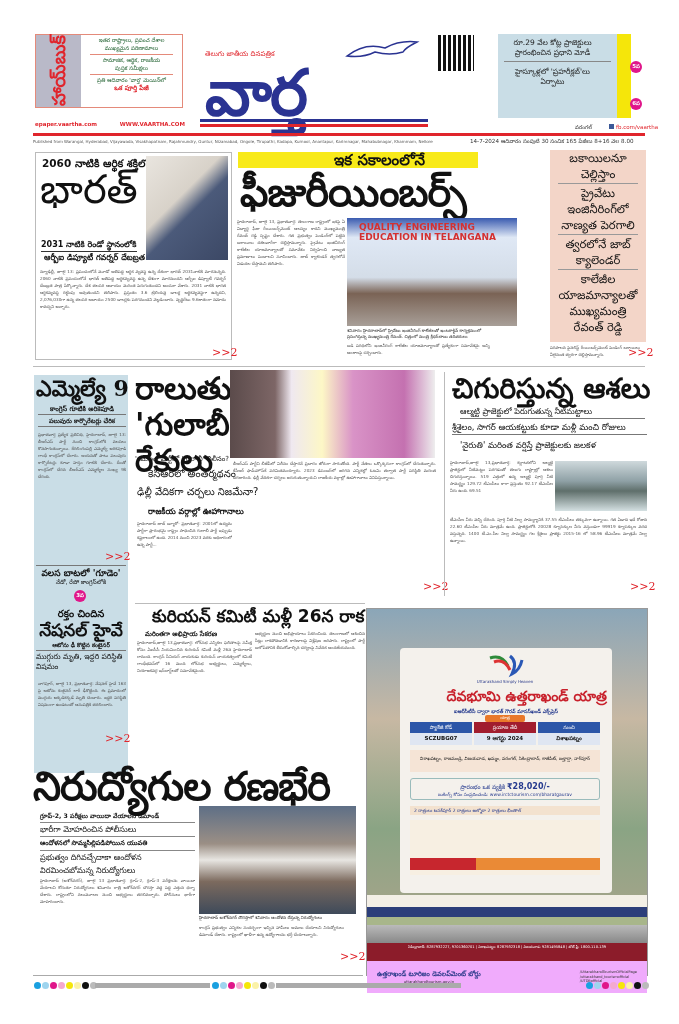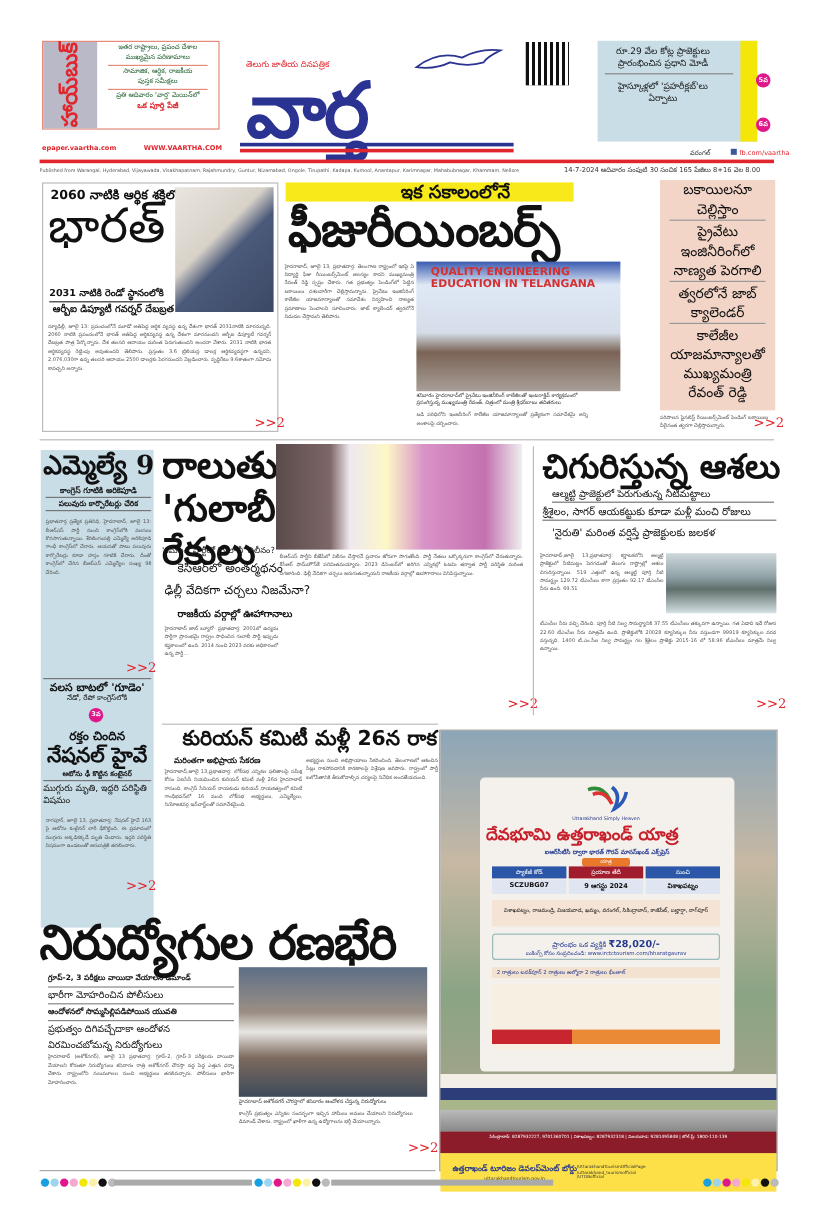--- a/index.html
+++ b/index.html
@@ -77,32 +77,32 @@
 #hope-photo{left:555px;top:461px;width:92px;height:50px;background:linear-gradient(180deg,#cfd9dc 0%,#8fa1a6 40%,#5f6f6b 60%,#d4e0e2 100%)}
 #hope-body1{left:450px;top:459px;width:103px;height:56px}
 #hope-body2{left:450px;top:516px;width:197px;height:76px}
 #kurian-h{left:152px;top:606px;font-size:17px;font-weight:bold}
 #kurian-s{left:145px;top:630px;font-size:6.5px;font-weight:bold}
 #kurian-b1{left:137px;top:639px;width:115px;height:112px}
 #kurian-b2{left:255px;top:630px;width:110px;height:112px}
 
 #ad{left:366px;top:608px;width:282px;height:368px;background:linear-gradient(180deg,#8ba6b8 0%,#c7b8a3 30%,#8aa484 60%,#b7a48e 100%);border:1px solid #999}
 #ad-card{left:400px;top:648px;width:212px;height:245px;background:#f4f1ec;border-radius:4px}
-#ad-title{left:405px;top:688px;width:202px;text-align:left;color:#c8202b;font-size:14px;font-weight:bold}
+#ad-title{left:405px;top:688px;width:202px;text-align:right;color:#c8202b;font-size:14px;font-weight:bold}
 #ad-sub{left:405px;top:708px;width:202px;text-align:center;color:#253a8e;font-size:5px;font-weight:bold}
 #ad-row1{left:410px;top:722px;width:190px;display:flex;gap:2px}
 #ad-row1 div{flex:1;font-size:5px;text-align:center;color:#fff;padding:2px 0}
 #ad-row2{left:410px;top:733px;width:190px;display:flex;gap:2px}
 #ad-row2 div{flex:1;font-size:5.5px;text-align:center;background:#dfe6f2;padding:2px 0;font-weight:bold}
 #ad-dest{left:410px;top:750px;width:190px;height:22px;background:#f5e4d6;font-size:4.5px;text-align:center;padding-top:6px}
 #ad-price{left:410px;top:778px;width:190px;height:22px;border:1px solid #9bb;border-radius:3px;font-size:6px;text-align:center;padding-top:3px;color:#253a8e}
 #ad-price b{font-size:8px}
 #ad-train{left:367px;top:895px;width:280px;height:48px;background:linear-gradient(180deg,#f3efe6 0%,#f3efe6 25%,#2c3e7a 25%,#2c3e7a 45%,#a8b68a 45%,#a8b68a 62%,#bbb 62%,#888 100%)}
 #ad-contact{left:367px;top:943px;width:280px;height:18px;background:#8c1c2a;color:#fff;font-size:3.6px;line-height:5px;padding:2px 10px;text-align:center}
-#ad-footer{left:367px;top:961px;width:280px;height:15px;background:#fde047;display:flex;justify-content:flex-start;align-items:center;padding:16px 10px}
+#ad-footer{left:367px;top:961px;width:280px;height:15px;background:#f0abfc;display:flex;justify-content:space-between;align-items:center;padding:16px 10px}
 #ad-footer .org{font-size:6.5px;font-weight:bold;color:#2a3a8a}
 #ad-footer .soc{font-size:3.5px;color:#333;line-height:4.5px}
 
 #jobs-h{left:33px;top:761px;font-size:40px;font-weight:bold;letter-spacing:-1px;line-height:50px}
 #jobs-s{left:40px;top:809px;width:155px}
 #jobs-s div{font-size:8px;line-height:13px;border-bottom:1px solid #888}
 #jobs-s div:first-child{font-size:6.2px;font-weight:bold}
 #jobs-s div:last-child{border:none}
 #jobs-photo{left:199px;top:806px;width:157px;height:108px;background:linear-gradient(180deg,#5e6f86 0%,#9b8f85 35%,#e8e6e2 50%,#7c6a5e 70%,#3e4a5a 100%)}
 #jobs-cap{left:199px;top:915px;width:157px;font-size:4.3px;color:#333}

